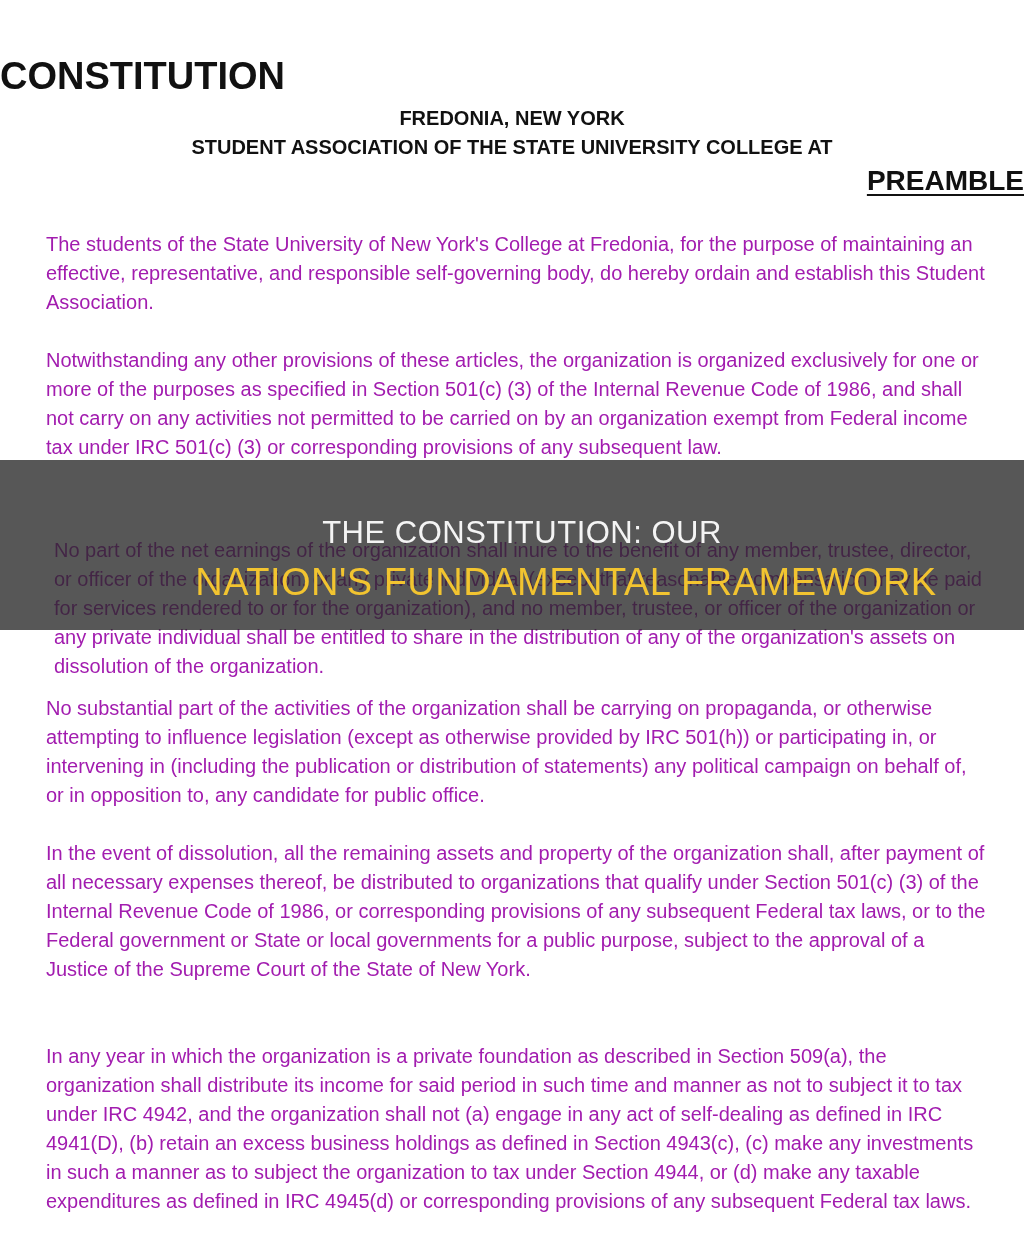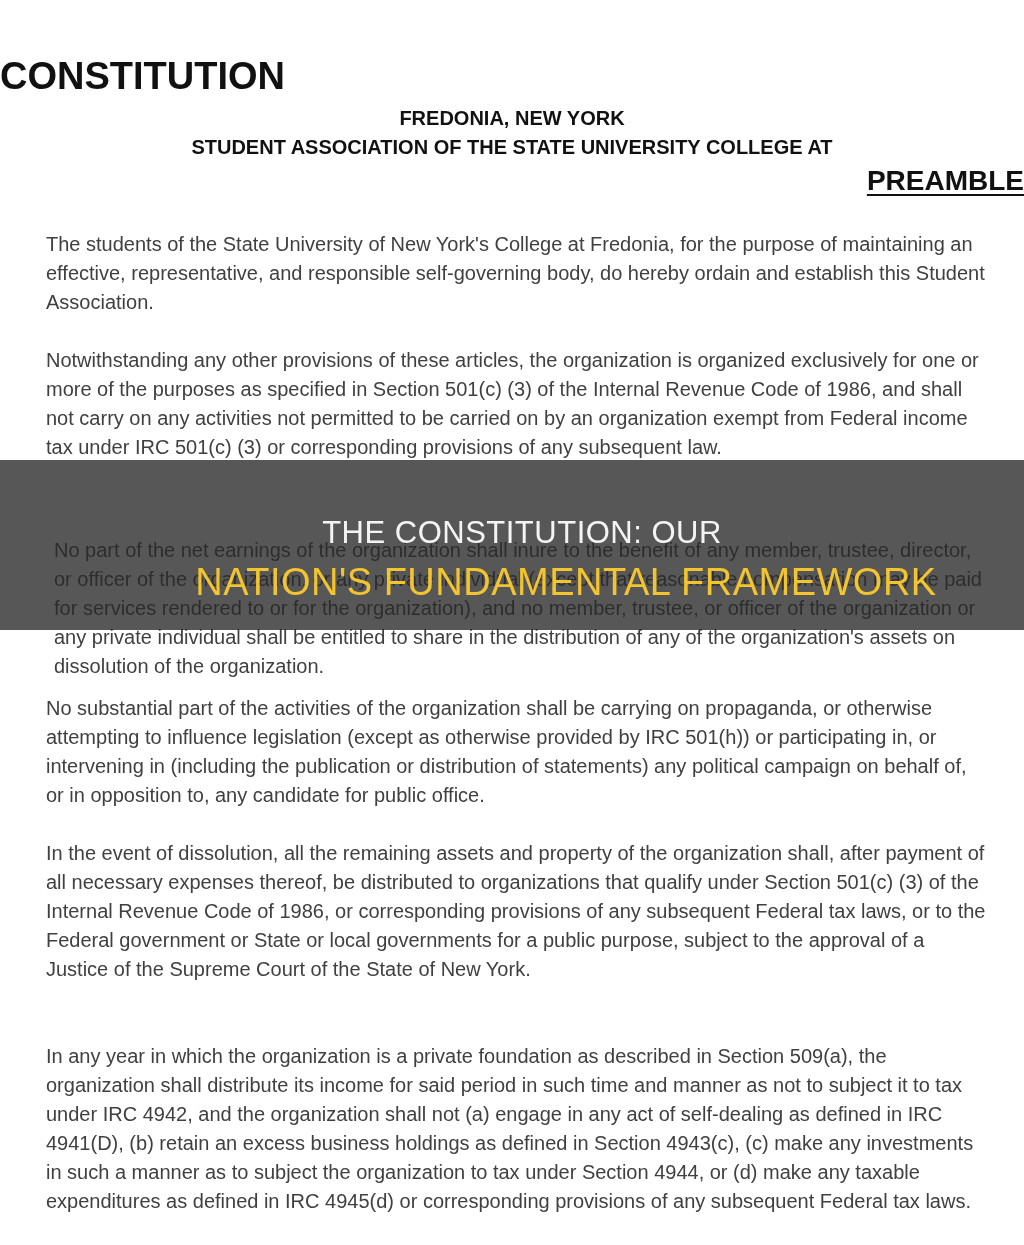--- a/index.html
+++ b/index.html
@@ -56,21 +56,21 @@
       text-underline-offset: 4px;
       text-decoration-thickness: 2px;
     }
     .para {
       position: absolute;
       left: 46px;
       width: 940px;
       font-size: 20px;
       line-height: 29px;
       margin: 0;
-      color: #404040;
+      color: #a21caf;
     }
     .p1 { top: 230px; }
     .p2 { top: 346px; }
     .p3 { top: 536px; margin-left: 8px; }
     .p4 { top: 694px; }
     .p5 { top: 839px; }
     .p6 { top: 1042px; }
 
     .overlay {
       position: absolute;

